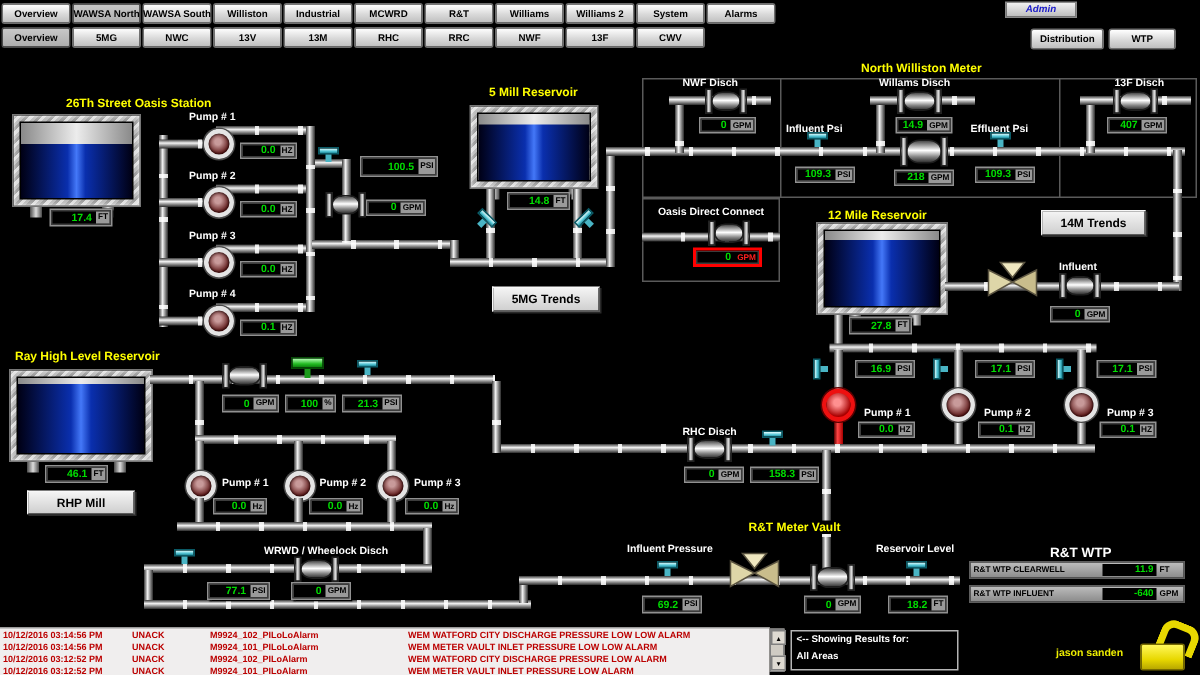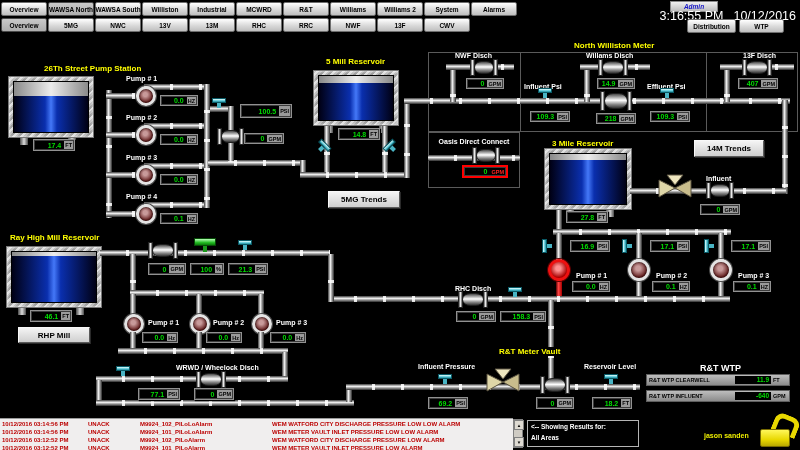--- a/index.html
+++ b/index.html
@@ -112,39 +112,36 @@
   <div class="tab" style="left:95px;top:2px">WAWSA South</div>
   <div class="tab" style="left:142px;top:2px">Williston</div>
   <div class="tab" style="left:189px;top:2px">Industrial</div>
   <div class="tab" style="left:236px;top:2px">MCWRD</div>
   <div class="tab" style="left:283px;top:2px">R&amp;T</div>
   <div class="tab" style="left:330px;top:2px">Williams</div>
   <div class="tab" style="left:377px;top:2px">Williams 2</div>
   <div class="tab" style="left:424px;top:2px">System</div>
   <div class="tab" style="left:471px;top:2px">Alarms</div>
   <div id="admin">Admin</div>
-  <div id="clock">
-    <span>3:16:55 PM</span><span>10/12/2016</span>
-  </div>
 
   <div class="tab active" style="left:1px;top:18px">Overview</div>
   <div class="tab" style="left:48px;top:18px">5MG</div>
   <div class="tab" style="left:95px;top:18px">NWC</div>
   <div class="tab" style="left:142px;top:18px">13V</div>
   <div class="tab" style="left:189px;top:18px">13M</div>
   <div class="tab" style="left:236px;top:18px">RHC</div>
   <div class="tab" style="left:283px;top:18px">RRC</div>
   <div class="tab" style="left:330px;top:18px">NWF</div>
   <div class="tab" style="left:377px;top:18px">13F</div>
   <div class="tab" style="left:424px;top:18px">CWV</div>
   <div class="tab" style="left:687px;top:19px;width:49px">Distribution</div>
   <div class="tab" style="left:739px;top:19px;width:45px">WTP</div>
 
 
-  <div class="ylabel" style="left:42px;top:64px">26Th Street Pump Station</div>
+  <div class="ylabel" style="left:42px;top:64px">26Th Street Oasis Station</div>
   <div class="tank" style="left:8px;top:76px;width:86px;height:62px">
     <div class="tankin">
         <div class="water" style="height: 72%;"></div>
       </div>
   </div>
   <div class="leg" style="left:20px;top:138px"></div>
   <div class="leg" style="left:68px;top:138px"></div>
   <div class="vbox" style="left:33px;top:139px;width:42px;height:12px">
     <span class="vv">17.4</span>
       <span class="vu">FT</span>
@@ -268,21 +265,21 @@
 
   <div class="panel" style="left:428px;top:132px;width:92px;height:56px"></div>
   <div class="wlabel" style="left:430px;top:138px;width:88px;text-align:center">Oasis Direct Connect</div>
   <i class="ph" style="left:428px;top:155px;width:92px"></i>
   <div class="fmeter" style="left:476px;top:149px;width:20px;height:13px"></div>
   <div class="vbox alarm" style="left:462px;top:165px;width:46px;height:13px">
     <span class="vv">0</span>
       <span class="vu">GPM</span>
   </div>
 
-  <div class="ylabel" style="left:550px;top:139px">3 Mile Reservoir</div>
+  <div class="ylabel" style="left:550px;top:139px">12 Mile Reservoir</div>
   <div class="btn3d" style="left:694px;top:140px;width:70px;height:17px">14M Trends</div>
   <div class="tank" style="left:544px;top:148px;width:88px;height:62px">
     <div class="tankin">
         <div class="water" style="height: 88%;"></div>
       </div>
   </div>
   <div class="leg" style="left:566px;top:210px"></div>
   <div class="leg" style="left:606px;top:210px"></div>
   <div class="vbox" style="left:566px;top:211px;width:42px;height:12px">
     <span class="vv">27.8</span>
@@ -351,21 +348,21 @@
   <div class="cvalve" style="left:508px;top:287px"></div>
   <div class="vbox" style="left:456px;top:311px;width:40px;height:11px">
     <span class="vv">0</span>
       <span class="vu">GPM</span>
   </div>
   <div class="vbox" style="left:500px;top:311px;width:46px;height:11px">
     <span class="vv">158.3</span>
       <span class="vu">PSI</span>
   </div>
 
-  <div class="ylabel" style="left:8px;top:233px">Ray High Mill Reservoir</div>
+  <div class="ylabel" style="left:8px;top:233px">Ray High Level Reservoir</div>
   <div class="tank" style="left:6px;top:246px;width:96px;height:62px">
     <div class="tankin">
         <div class="water" style="height: 92%;"></div>
       </div>
   </div>
   <div class="leg" style="left:18px;top:308px"></div>
   <div class="leg" style="left:76px;top:308px"></div>
   <div class="vbox" style="left:30px;top:310px;width:42px;height:12px">
     <span class="vv">46.1</span>
       <span class="vu">FT</span>

